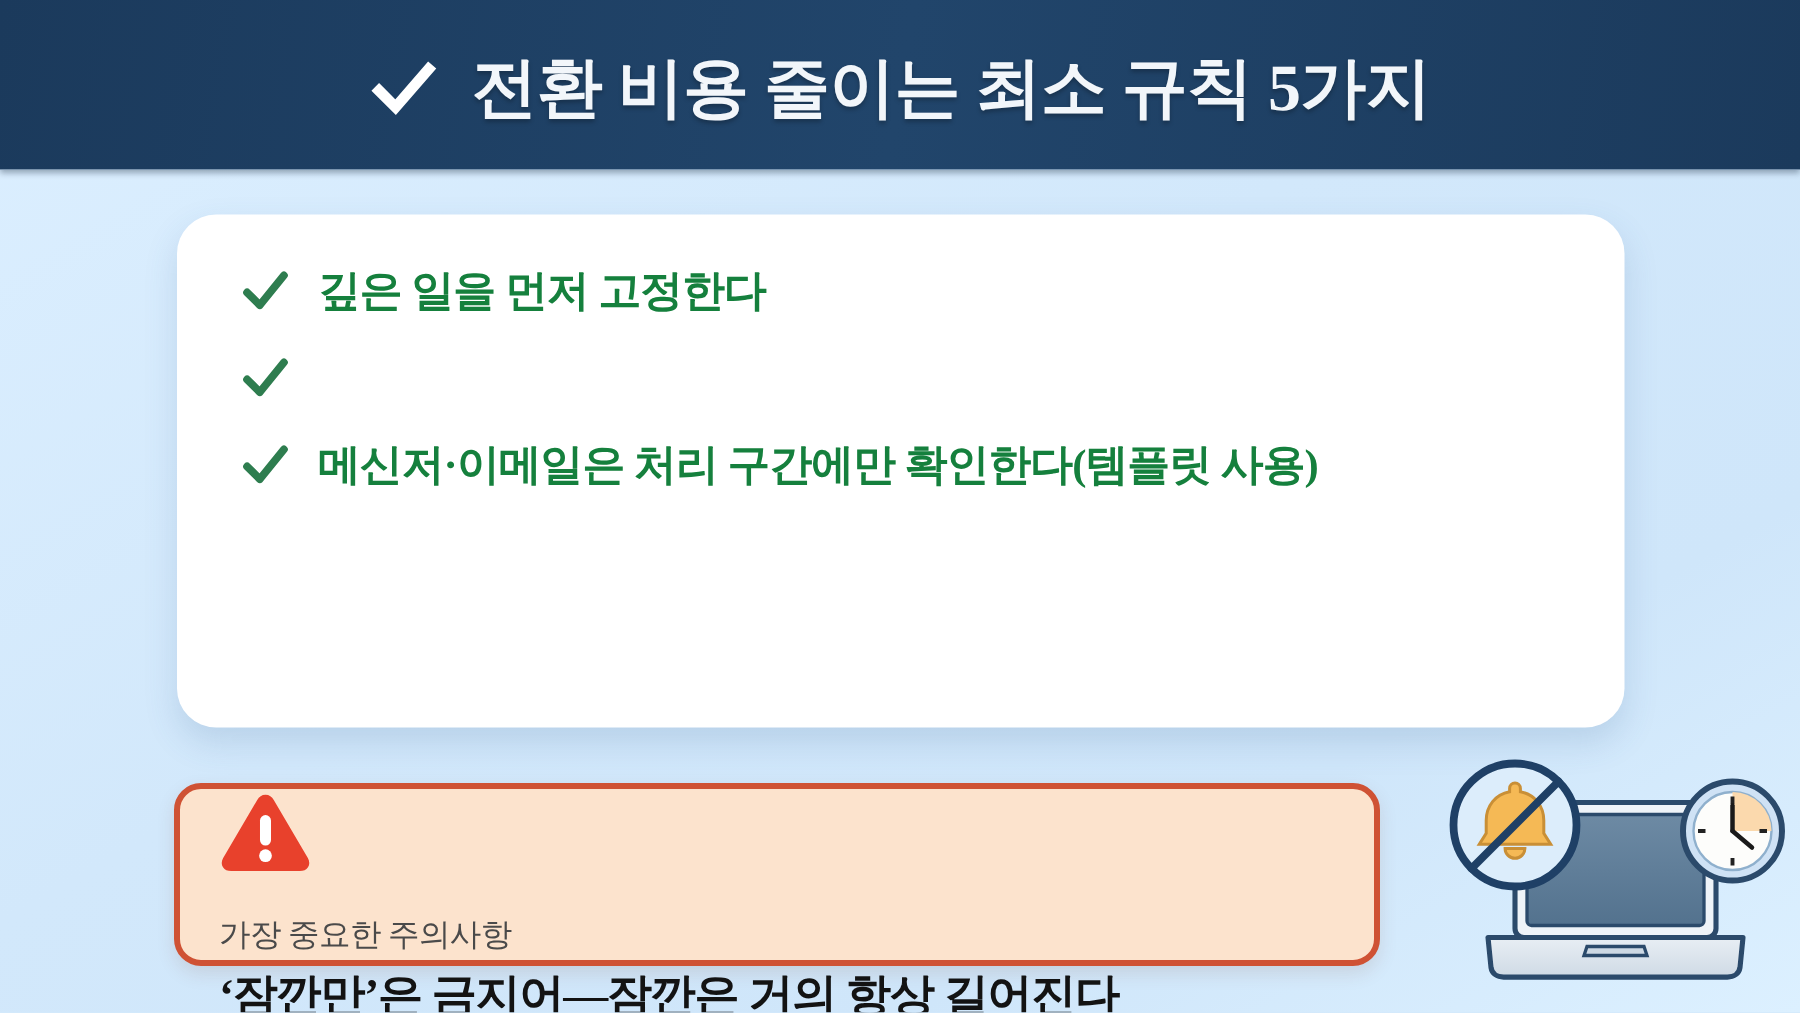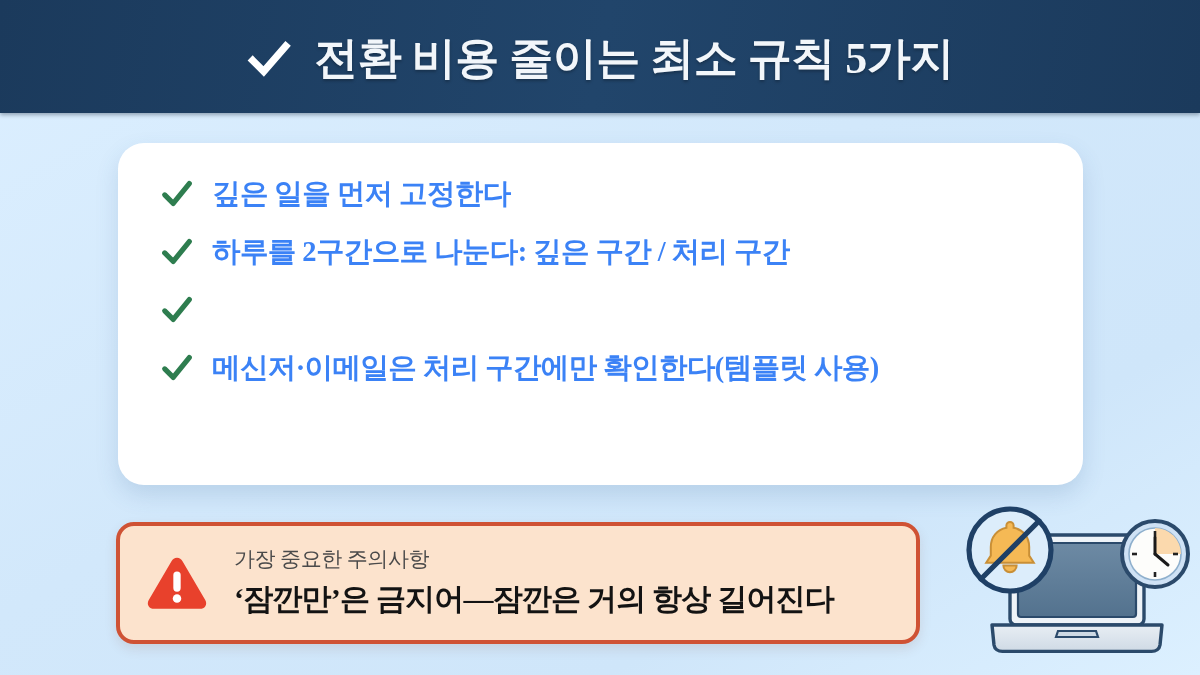--- a/index.html
+++ b/index.html
@@ -82,41 +82,42 @@
   }
   .rule-check {
     width: 34px;
     height: 34px;
     flex: 0 0 auto;
     display: block;
   }
   .rule-text {
     font-size: 28.5px;
     font-weight: 700;
-    color: #3b82f6;
+    color: #15803d;
     letter-spacing: -0.6px;
     white-space: nowrap;
   }
 
   
   .warning {
     position: absolute;
     left: 116px;
     top: 522px;
     width: 804px;
     height: 122px;
     background: #fce3cd;
     border: 4px solid #cf5234;
     border-radius: 18px;
     box-sizing: border-box;
     display: flex;
-    align-items: center;
+    align-items: flex-start;
     gap: 26px;
     padding-left: 26px;
     box-shadow: 0 5px 12px rgba(120,70,50,0.13);
+    flex-direction: column;
   }
   .warn-icon {
     width: 62px;
     height: 58px;
     flex: 0 0 auto;
     display: block;
   }
   .warn-texts {
     display: flex;
     flex-direction: column;
@@ -165,26 +166,20 @@
   <div class="card">
     <ul class="rules">
 
       <li class="rule">
         <svg class="rule-check" viewBox="0 0 36 36">
           <path d="M5 19 L14 28 L31 7" fill="none" stroke="#2e7d4f" stroke-width="5.5" stroke-linecap="round" stroke-linejoin="round"></path>
         </svg>
         <span class="rule-text">깊은 일을 먼저 고정한다</span>
       </li>
 
-      <li class="rule">
-        <svg class="rule-check" viewBox="0 0 36 36">
-          <path d="M5 19 L14 28 L31 7" fill="none" stroke="#2e7d4f" stroke-width="5.5" stroke-linecap="round" stroke-linejoin="round"></path>
-        </svg>
-        <span class="rule-text">하루를 2구간으로 나눈다: 깊은 구간 / 처리 구간</span>
-      </li>
 
 
       <li class="rule">
         <svg class="rule-check" viewBox="0 0 36 36">
           <path d="M5 19 L14 28 L31 7" fill="none" stroke="#2e7d4f" stroke-width="5.5" stroke-linecap="round" stroke-linejoin="round"></path>
         </svg>
       </li>
 
       <li class="rule">
         <svg class="rule-check" viewBox="0 0 36 36">

